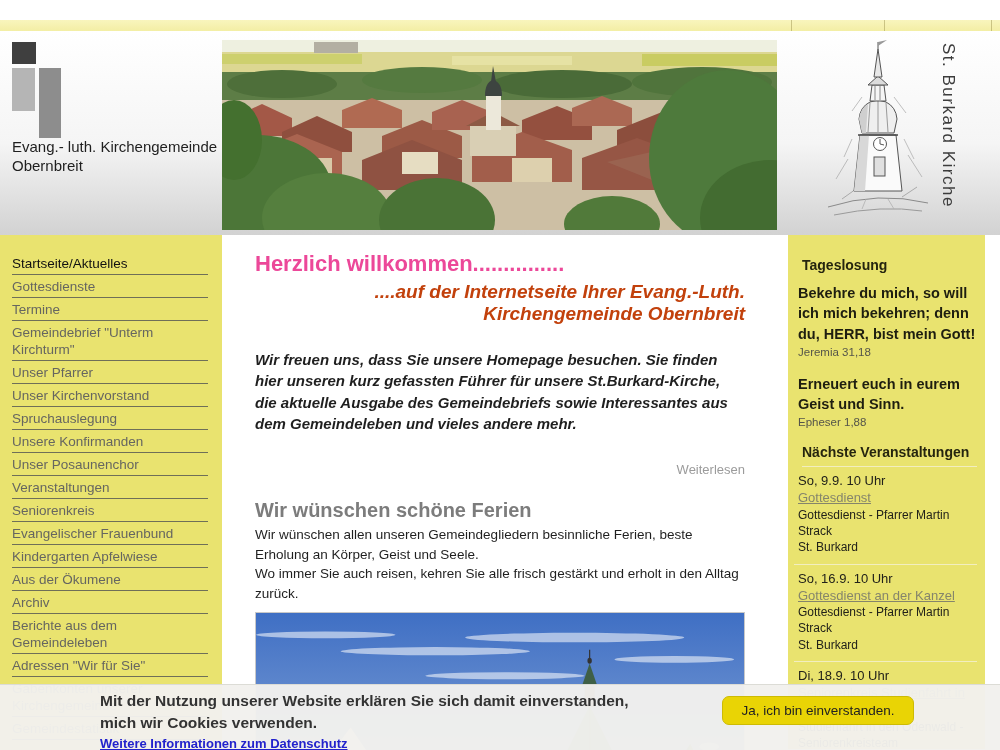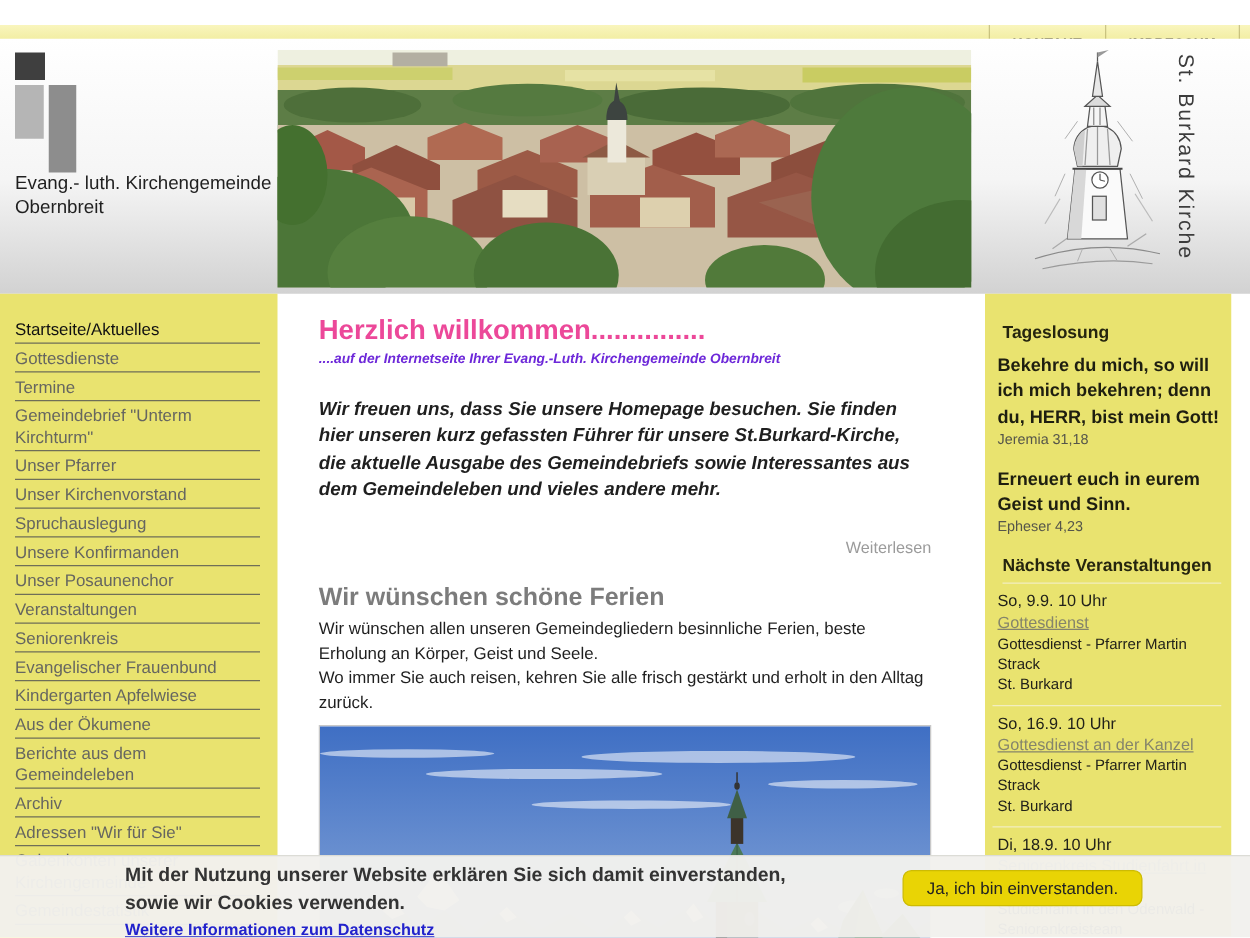--- a/index.html
+++ b/index.html
@@ -30,21 +30,21 @@
 
   
   .sidebar{position:absolute;left:0;top:235px;width:222px;height:560px;background:#e9e36f;padding-top:17px;box-sizing:border-box;}
   .mitem{margin:0 14px 0 12px;padding:3px 0 2px;border-bottom:1px solid #6f6f58;
     font-size:13.5px;line-height:17px;color:#666660;cursor:pointer;}
   .mitem.active{color:#111;}
 
   
   .main{position:absolute;left:255px;top:235px;width:490px;}
   .h1{font-size:22px;font-weight:bold;color:#ec4899;margin:16px 0 4px;}
-  .subtitle{font-size:11px;font-weight:bold;font-style:italic;color:#6d28d9;margin:0 0 24px;}
+  .subtitle{font-size:19px;font-weight:bold;font-style:italic;color:#c2410c;margin:0 0 24px;text-align:right;}
   .lead{font-size:15px;font-weight:bold;font-style:italic;color:#1f1f1f;line-height:1.42;margin:0;}
   .readmore{display:block;text-align:right;font-size:13px;color:#9b9b9b;text-decoration:none;margin-top:28px;}
   .h2{font-size:20px;font-weight:bold;color:#7c7c7c;margin:22px 0 3px;}
   .ptext{font-size:13.5px;color:#1f1f1f;line-height:1.45;margin:0;}
   .main-photo{margin-top:9px;width:488px;height:236px;border:1px solid #c8c8c8;}
   .main-photo svg{display:block;width:100%;height:100%;}
 
   
   .rightbar{position:absolute;left:788px;top:235px;width:197px;height:514px;background:#e9e36f;box-sizing:border-box;padding:14px 8px 0 6px;}
   .rb-head{font-size:14px;font-weight:bold;color:#25250f;margin:8px 0 10px 8px;}
@@ -185,22 +185,22 @@
     <div class="mitem">Unser Pfarrer</div>
     <div class="mitem">Unser Kirchenvorstand</div>
     <div class="mitem">Spruchauslegung</div>
     <div class="mitem">Unsere Konfirmanden</div>
     <div class="mitem">Unser Posaunenchor</div>
     <div class="mitem">Veranstaltungen</div>
     <div class="mitem">Seniorenkreis</div>
     <div class="mitem">Evangelischer Frauenbund</div>
     <div class="mitem">Kindergarten Apfelwiese</div>
     <div class="mitem">Aus der Ökumene</div>
+    <div class="mitem">Archiv</div>
     <div class="mitem">Berichte aus dem Gemeindeleben</div>
-    <div class="mitem">Archiv</div>
     <div class="mitem">Adressen "Wir für Sie"</div>
     <div class="mitem">Gabenkonten unserer Kirchengemeinde</div>
     <div class="mitem">Gemeindestatistik</div>
   </div>
 
   <div class="main">
     <div class="h1">Herzlich willkommen...............</div>
     <div class="subtitle">....auf der Internetseite Ihrer Evang.-Luth. Kirchengemeinde Obernbreit</div>
     <p class="lead">Wir freuen uns, dass Sie unsere Homepage besuchen. Sie finden hier unseren kurz gefassten Führer für unsere St.Burkard-Kirche, die aktuelle Ausgabe des Gemeindebriefs sowie Interessantes aus dem Gemeindeleben und vieles andere mehr.</p>
     <a href="#" class="readmore">Weiterlesen</a>
@@ -267,21 +267,21 @@
         </g>
       </svg>
     </div>
   </div>
 
   <div class="rightbar">
     <div class="rb-head">Tageslosung</div>
     <p class="verse">Bekehre du mich, so will ich mich bekehren; denn du, HERR, bist mein Gott!</p>
     <p class="vref">Jeremia 31,18</p>
     <p class="verse">Erneuert euch in eurem Geist und Sinn.</p>
-    <p class="vref">Epheser 4,23</p>
+    <p class="vref">Epheser 1,88</p>
 
     <div class="ev-head">Nächste Veranstaltungen</div>
     <div class="event">
       <div class="edate">So, 9.9. 10 Uhr</div>
       <a href="#" class="elink">Gottesdienst</a>
       <div class="edesc">Gottesdienst - Pfarrer Martin Strack</div>
       <div class="edesc">St. Burkard</div>
     </div>
     <div class="event">
       <div class="edate">So, 16.9. 10 Uhr</div>
@@ -294,19 +294,19 @@
       <a href="#" class="elink">Seniorenkreis Studienfahrt in den Odenwald</a>
       <div class="edesc">Studienfahrt in den Odenwald - Seniorenkreisteam</div>
 
     </div>
 
   </div>
 
   <div class="cookie">
     <div class="cookie-text">
       <div>Mit der Nutzung unserer Website erklären Sie sich damit einverstanden,</div>
-      <div>sowie wir Cookies verwenden.</div>
+      <div>mich wir Cookies verwenden.</div>
     </div>
     <a href="#" class="cookie-link">Weitere Informationen zum Datenschutz</a>
     <button class="cookie-btn">Ja, ich bin einverstanden.</button>
   </div>
 
 </div>
 
 </body></html>

